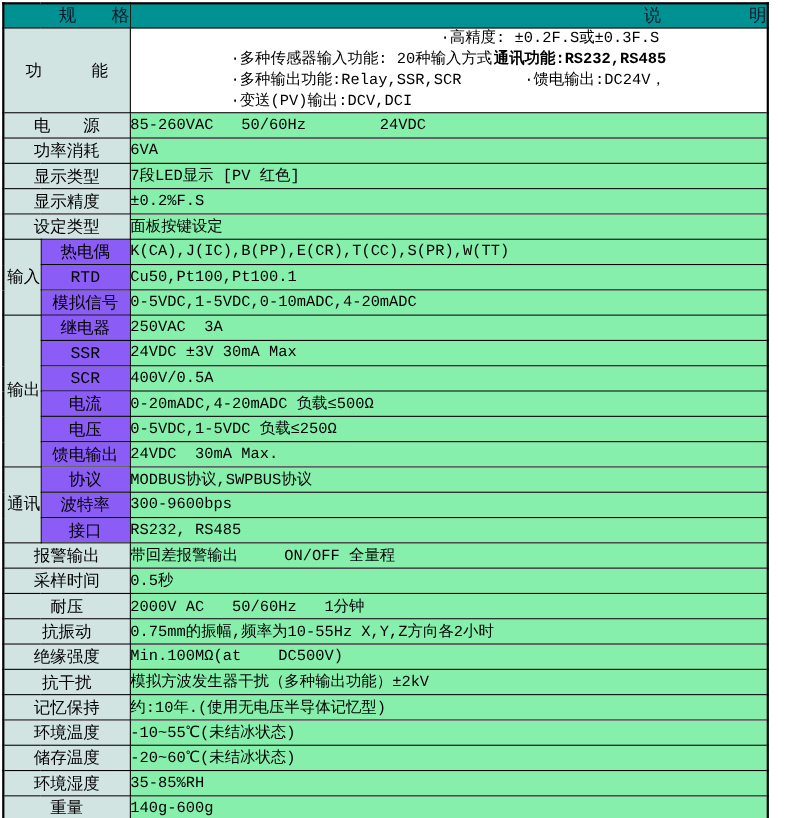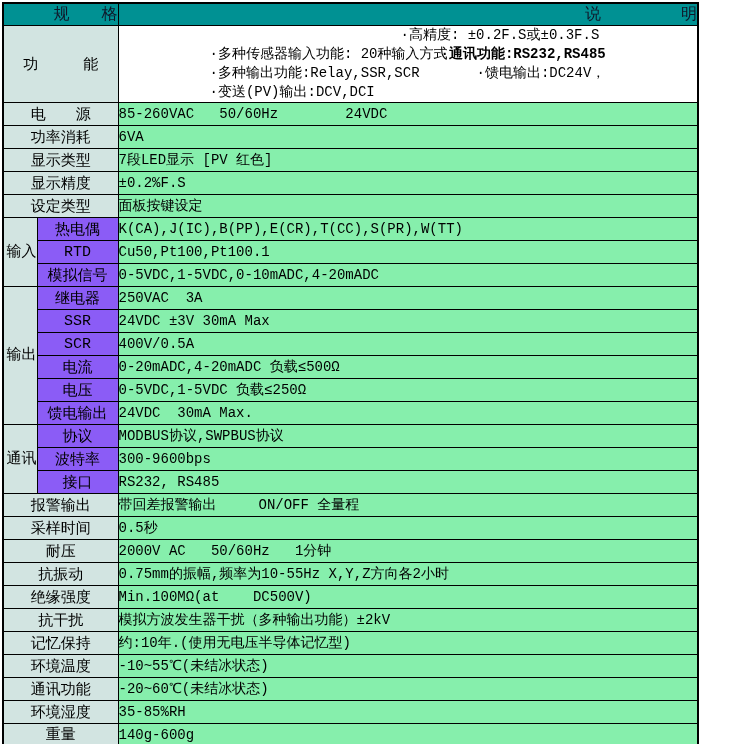--- a/index.html
+++ b/index.html
@@ -218,21 +218,21 @@
     </tr>
     <tr class="r">
       <td colspan="2" class="lbl">记忆保持</td>
       <td class="val">约:10年.(使用无电压半导体记忆型)</td>
     </tr>
     <tr class="r">
       <td colspan="2" class="lbl">环境温度</td>
       <td class="val">-10~55℃(未结冰状态)</td>
     </tr>
     <tr class="r">
-      <td colspan="2" class="lbl">通讯功能</td>
+      <td colspan="2" class="lbl">储存温度</td>
       <td class="val">-20~60℃(未结冰状态)</td>
     </tr>
     <tr class="r">
       <td colspan="2" class="lbl">环境湿度</td>
       <td class="val">35-85%RH</td>
     </tr>
     <tr class="r">
       <td colspan="2" class="lbl">重量</td>
       <td class="val">140g-600g</td>
     </tr>

